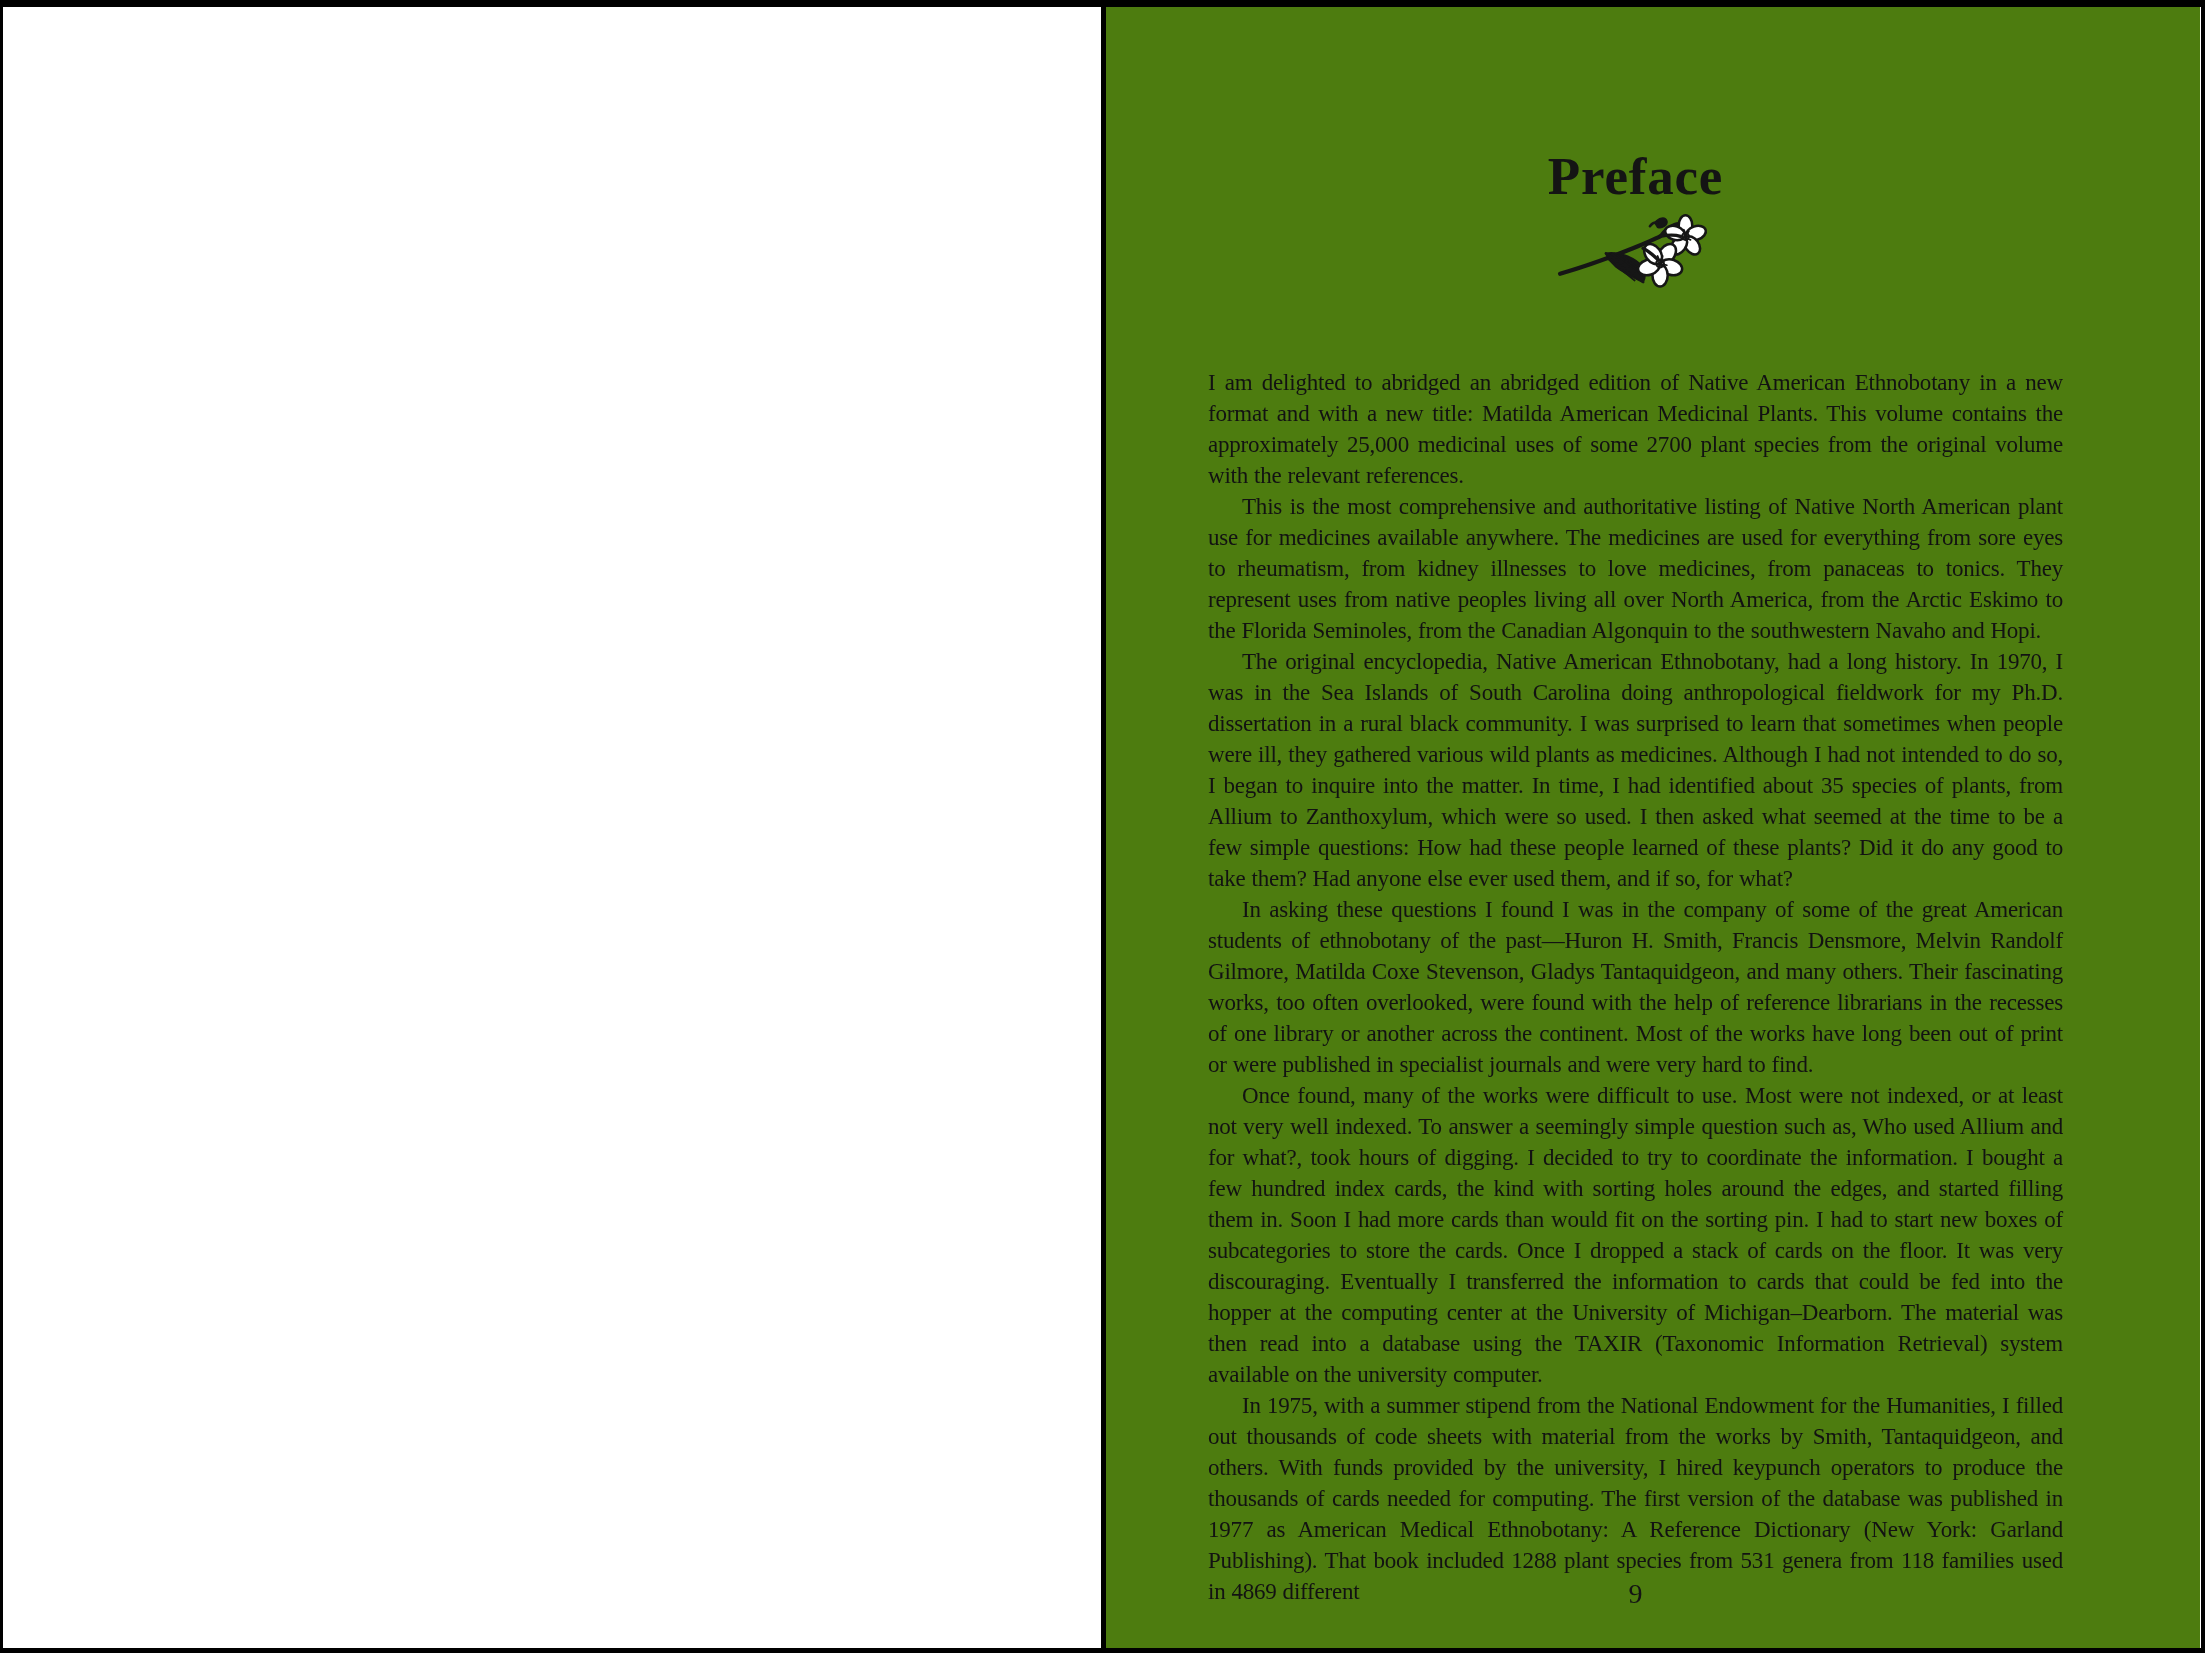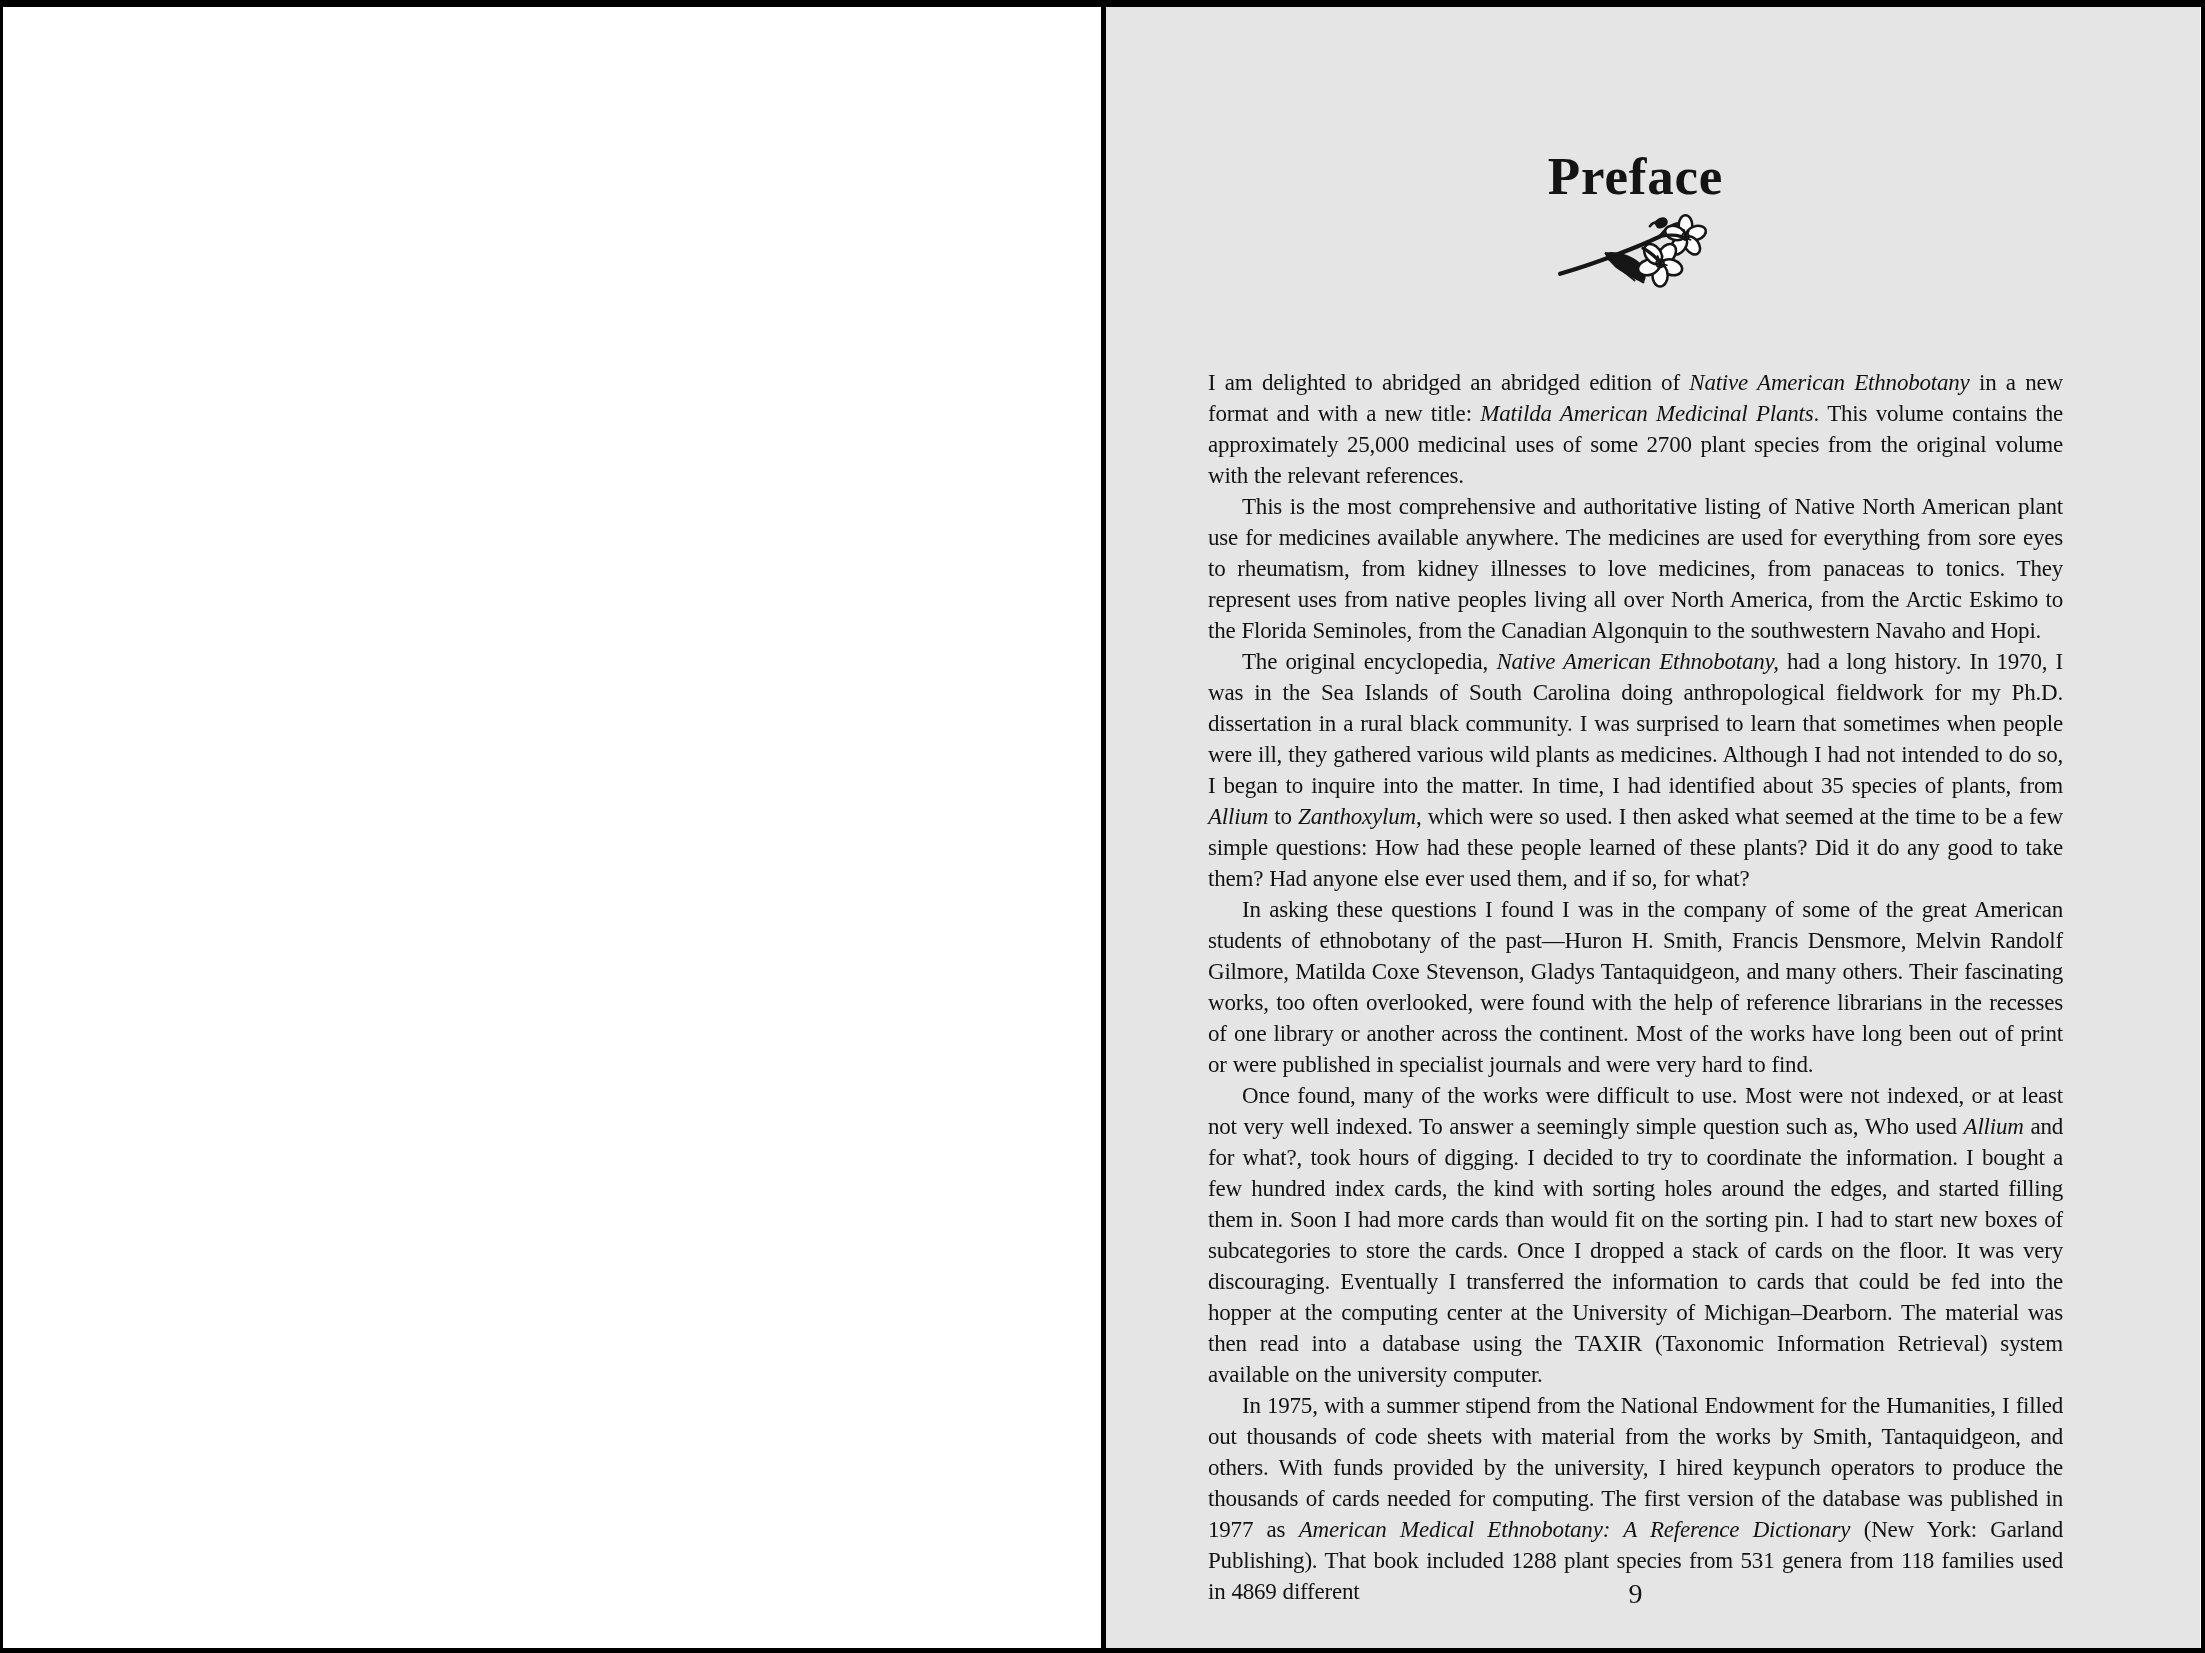--- a/index.html
+++ b/index.html
@@ -30,21 +30,21 @@
   .page-divider {
     position: absolute;
     left: 1098px; top: 0;
     width: 5.1px; height: 100%;
     background: #000;
   }
   .right-page {
     position: absolute;
     left: 1103px; top: 0;
     width: 1094px; height: 100%;
-    background: #e5e5e5;
+    background: #4d7c0f;
   }
   .content-col {
     position: absolute;
     left: 102px;      
     top: 0;
     width: 855px;
   }
   .page-title {
     margin: 136px 0 0 0;
     text-align: center;
@@ -68,21 +68,20 @@
     word-spacing: 0.4px;
   }
   .preface-body p {
     margin: 0;
     padding: 0;
   }
   .preface-body p.indent {
     text-indent: 34px;
   }
   .preface-body .it {
-    font-style: italic;
   }
   .page-number {
     position: absolute;
     left: 102px;
     top: 1571px;
     width: 855px;
     text-align: center;
     font-size: 28px;
     color: #141414;
   }

